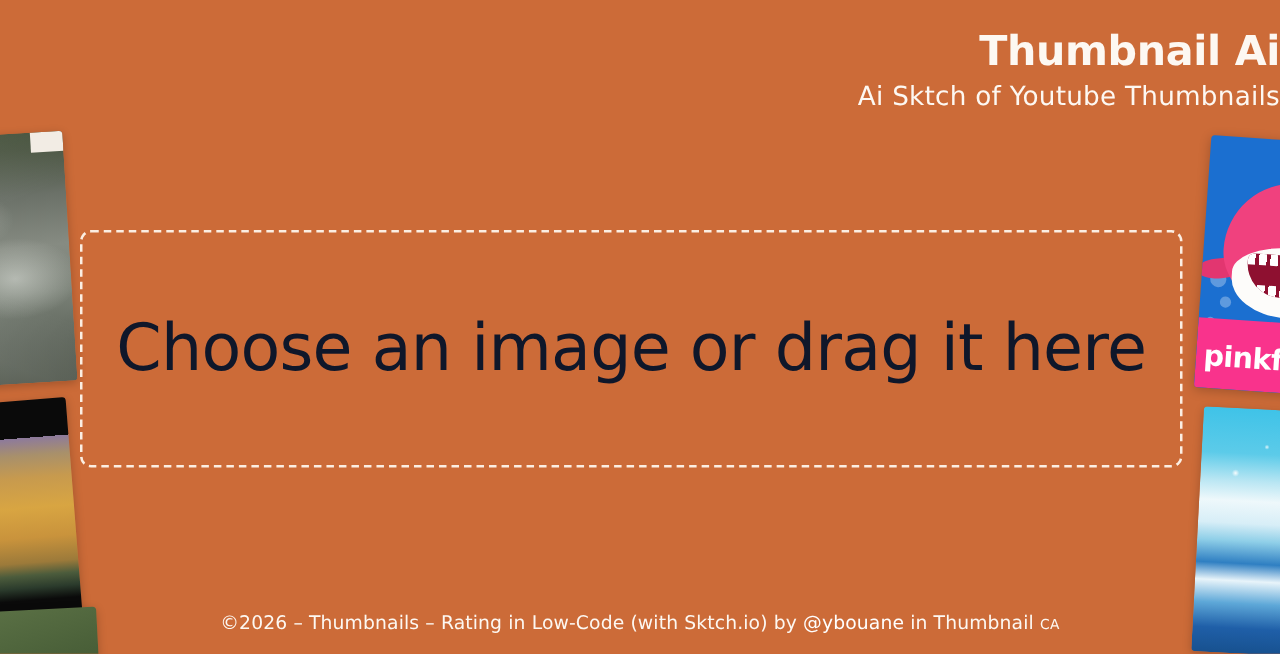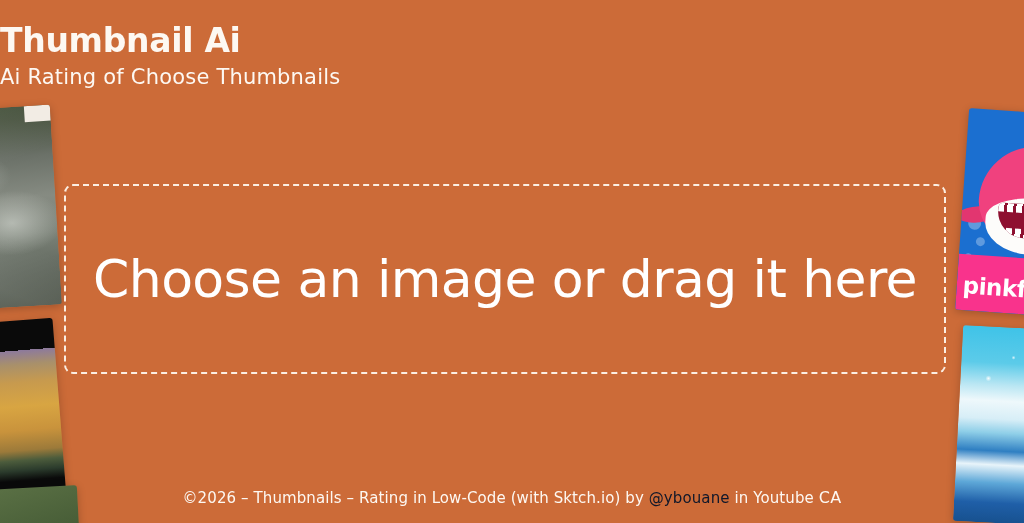--- a/index.html
+++ b/index.html
@@ -172,23 +172,23 @@
         #8fcfe8 106px,
         #2f7fc2 124px,
         #e8f4fa 138px,
         #5ea8d8 156px,
         #1f5fa8 176px, #17518f 196px);
   }
 
   
   .header {
     position: absolute;
-    top: 0; left: 0; right: 0;
+    top: 0; left: 12px; right: 0;
     padding-top: 24px;
-    text-align: left;
+    text-align: right;
   }
   .app-title {
     color: #FDF8F2;
     font-size: 33px;
     font-weight: bold;
     letter-spacing: -0.3px;
     line-height: 1.05;
     font-family: "DejaVu Sans", "Liberation Sans", sans-serif;
   }
   .app-subtitle {
@@ -209,45 +209,45 @@
     height: 190px;
     border: 2px dashed #FBEEE2;
     border-radius: 9px;
     display: flex;
     align-items: center;
     justify-content: center;
     cursor: pointer;
     background: transparent;
   }
   .dropzone-label {
-    color: #ffffff;
+    color: #0f172a;
     font-size: 52px;
     font-weight: normal;
     letter-spacing: -0.6px;
     white-space: nowrap;
     font-family: "DejaVu Sans", "Liberation Sans", sans-serif;
   }
 
   
   .footer {
     position: absolute;
     left: 0; right: 0;
     bottom: 16px;
     text-align: center;
     color: #FDF8F2;
     font-size: 15px;
     letter-spacing: 0.1px;
     font-family: "DejaVu Sans", "Liberation Sans", sans-serif;
   }
   .footer .region {
-    font-size: 16px;
+    font-size: 11px;
     letter-spacing: 0.3px;
   }
   .footer a {
-    color: #0f172a;
+    color: #ffffff;
     text-decoration: none;
   }
 </style>
 </head>
 <body>
 
 <div class="edge-strip left">
   <div class="thumb thumb-rock"></div>
   <div class="thumb thumb-field"></div>
   <div class="thumb thumb-green"></div>
@@ -267,30 +267,30 @@
     </div>
 
     <div class="pf-band"></div>
     <div class="pf-wordmark">pinkf</div>
   </div>
   <div class="thumb thumb-ice"></div>
 </div>
 
 <header class="header">
   <h1 class="app-title">Thumbnail Ai</h1>
-  <h2 class="app-subtitle">Ai Rating of Choose Thumbnails</h2>
+  <h2 class="app-subtitle">Ai Sktch of Youtube Thumbnails</h2>
 </header>
 
 <div class="dropzone">
   <span class="dropzone-label">Choose an image or drag it here</span>
 
 </div>
 
 <footer class="footer">
   <span>©2026</span>
   <span>–</span>
   <span>Thumbnails</span>
   <span>–</span>
   <span>Rating in Low-Code (with Sktch.io) by</span>
   <a href="#">@ybouane</a>
-  <span>in Youtube</span>
+  <span>in Thumbnail</span>
   <span class="region">CA</span>
 </footer>
 
 </body></html>

